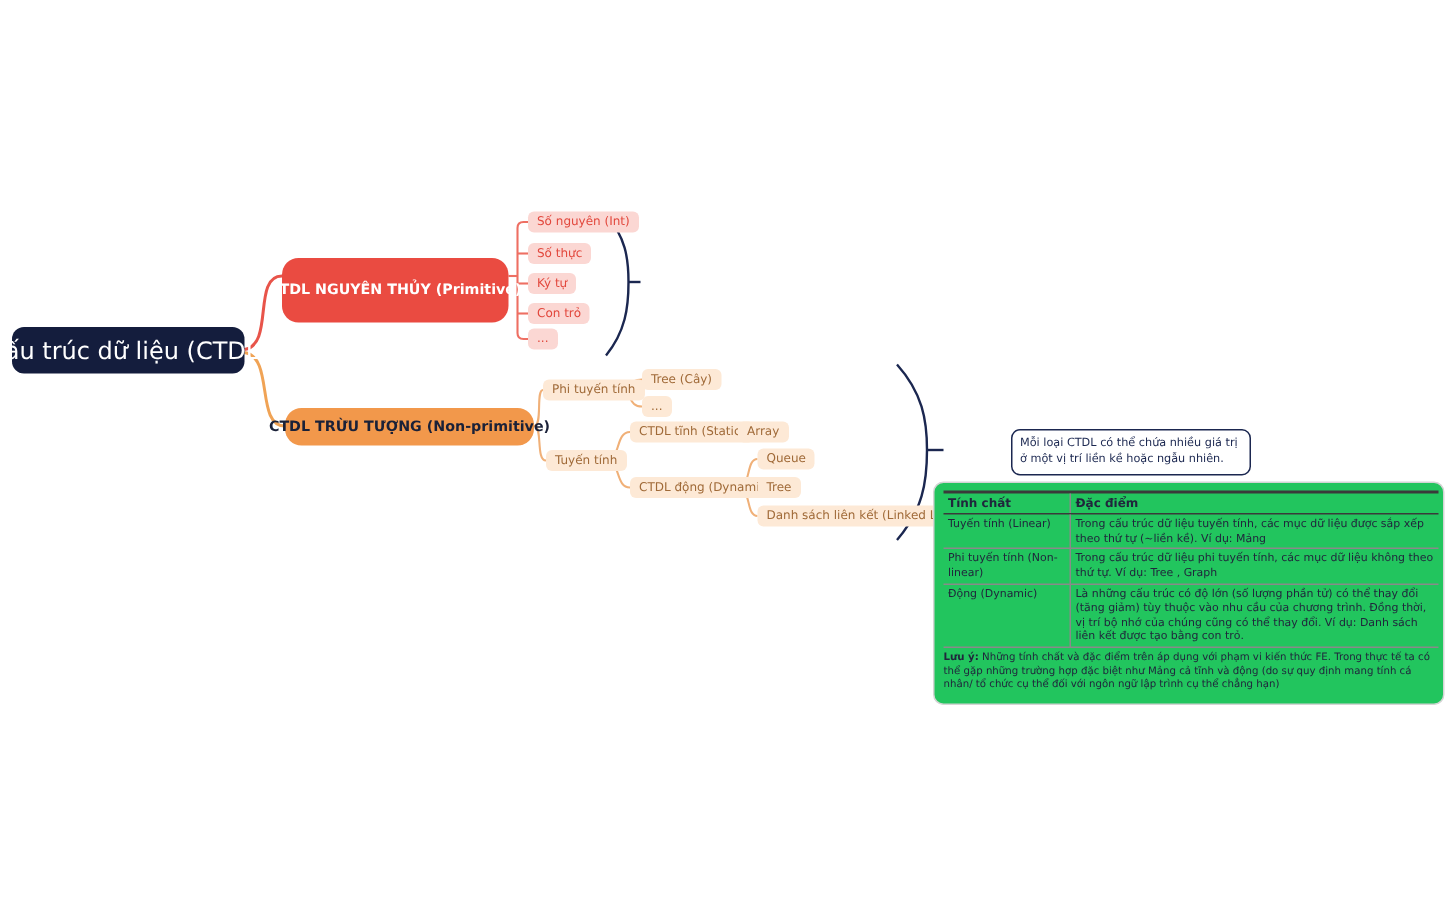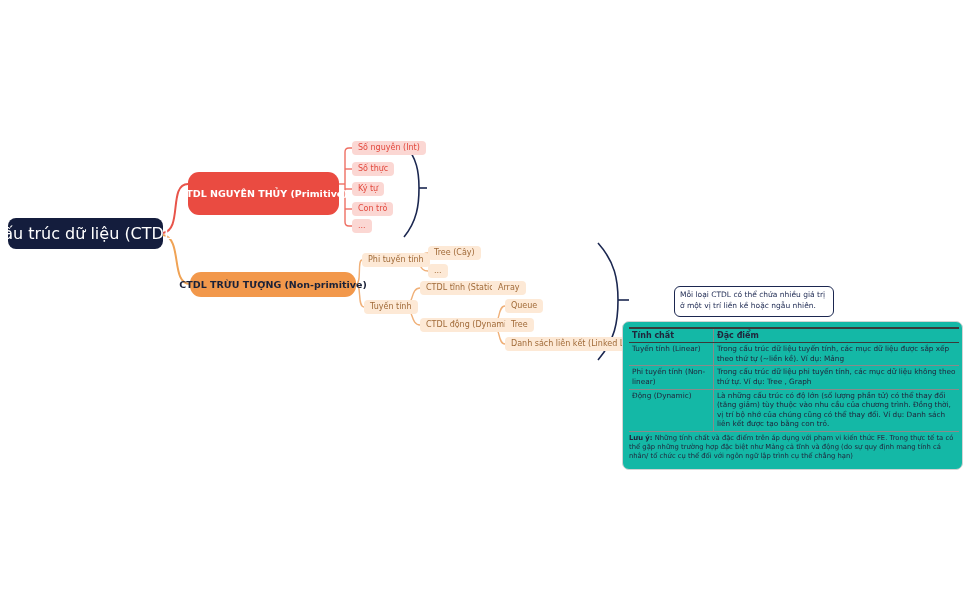--- a/index.html
+++ b/index.html
@@ -17,21 +17,21 @@
   .node-orange{left:190px;top:272px;width:166px;height:25px;background:#f2984b;color:#1a2138;
         border-radius:11px;font-size:9.5px;font-weight:bold;}
   .pill{position:absolute;white-space:nowrap;border-radius:4px;padding:3px 6px;font-size:8px;line-height:1;}
   .pill-pink{background:#fbd7d3;color:#e2483d;}
   .pill-cream{background:#fde9d6;color:#a06a38;}
   .ann{position:absolute;box-sizing:border-box;border:1.5px solid #1b2750;border-radius:6px;
        background:#ffffff;color:#1b2750;font-size:7.5px;line-height:1.4;padding:3px 5px;}
   .ann1{left:428px;top:167px;width:158px;height:41px;}
   .ann2{left:630px;top:286px;width:160px;height:31px;margin-left:44px;}
   .tablebox{position:absolute;left:622px;top:321px;width:341px;height:149px;box-sizing:border-box;
-       border:1px solid #d4d4d4;border-radius:7px;padding:5px 5px 22px 6px;background:#14b8a6;}
+       border:1px solid #d4d4d4;border-radius:7px;padding:5px 5px 22px 6px;background:#22c55e;}
   table.props{border-collapse:collapse;width:330px;table-layout:fixed;color:#20263c;}
   table.props th{font-size:8px;text-align:left;font-weight:bold;
        border-top:2px solid #3a3a3a;border-bottom:1.5px solid #3a3a3a;padding:2px 3px;}
   table.props td{font-size:7.3px;line-height:1.32;vertical-align:top;padding:1px 3px 2px 3px;
        border-bottom:1px solid #8a8a8a;margin-top:40px;}
   table.props td.c1,table.props th.c1{width:78px;border-right:1px solid #8a8a8a;}
   .tnote{font-size:6.8px;line-height:1.3;color:#20263c;padding-top:2px;width:328px;}
   .tnote b{font-weight:bold;}
 </style>
 </head>

